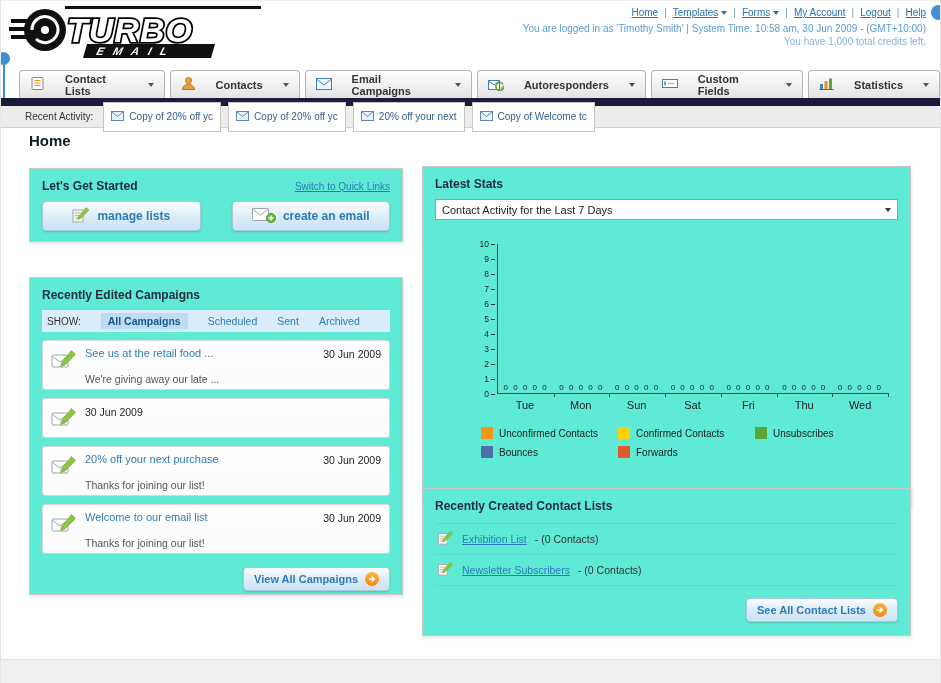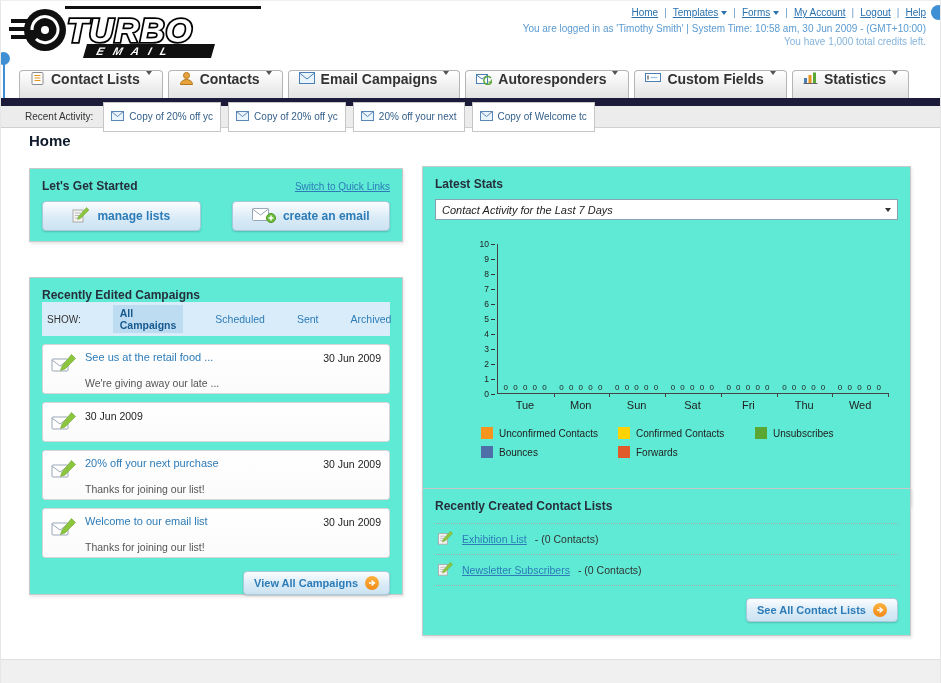--- a/index.html
+++ b/index.html
@@ -16,23 +16,23 @@
 
   .top-links { position:absolute; top:6px; right:14px; font-size:10px; display:flex; align-items:center; gap:6px; }
   .top-links a { color:#2a71ae; text-decoration:underline; cursor:pointer; display:inline-flex; align-items:center; gap:3px; }
   .sep { color:#6b9cc7; }
   .chev { width:0; height:0; border-left:3px solid transparent; border-right:3px solid transparent; border-top:4px solid #2a71ae; display:inline-block; }
   .login-info { position:absolute; top:22px; right:14px; font-size:10px; color:#5b9bd1; }
   .credits-info { position:absolute; top:35px; right:14px; font-size:10px; color:#85b4dc; }
 
   
   .tabbar { position:absolute; left:18px; top:69px; display:flex; gap:5px; z-index:2; }
-  .tab { display:flex; gap:6px; height:28px; padding:0 10px;
+  .tab { display:flex; align-items:center; gap:20px; height:28px; padding:0 10px;
          background:linear-gradient(#ffffff,#e3e3e3); border:1px solid #b5b5b5; border-bottom:none;
-         border-radius:4px 4px 0 0; font-size:14px; font-weight:bold; color:#333; cursor:pointer; }
+         border-radius:4px 4px 0 0; font-size:11px; font-weight:bold; color:#333; cursor:pointer; }
   .tab .chev { border-top-color:#555; }
   .navstrip { position:absolute; left:0; top:97px; width:100%; height:8px; background:#1c1c3a; }
 
   
   .activity { position:absolute; left:0; top:105px; width:100%; height:22px; background:#ececec;
               border-bottom:1px solid #d0d0d0; display:flex; align-items:center; padding-left:24px; gap:7px; font-size:10px; }
   .alabel { color:#333; margin-right:3px; }
   .aitem { display:flex; align-items:center; gap:5px; background:#fff; border:1px solid #c6c6c6;
            height:30px; padding:0 7px; color:#35608a; cursor:pointer; white-space:nowrap; }
 
@@ -45,39 +45,39 @@
   .get-started { left:28px; top:167px; width:374px; height:74px; }
   .panel-head { display:flex; justify-content:space-between; align-items:center; }
   .plink { font-size:10px; color:#2d7cb8; text-decoration:underline; cursor:pointer; }
   .gs-buttons { display:flex; gap:31px; justify-content:center; margin-top:8px; }
   .btn-blue { display:flex; align-items:center; justify-content:center; gap:7px;
               background:linear-gradient(#fbfdfe,#d8eaf6 60%,#cde3f2); border:1px solid #aac8de; border-radius:4px;
               color:#2d7cb8; font-weight:bold; font-size:12px; cursor:pointer; box-shadow:0 1px 2px rgba(0,0,0,0.18); }
   .gs-buttons .btn-blue { width:162px; height:30px; }
 
   .campaigns { left:28px; top:276px; width:374px; height:318px; }
-  .filterbar { background:#d9ecf9; padding:3px 5px; display:flex; align-items:center; gap:32px; font-size:10.5px; }
+  .filterbar { margin-top:8px; background:#d9ecf9; padding:3px 5px; display:flex; align-items:center; gap:20px; font-size:10.5px; }
   .show-label { color:#333; font-size:10px; }
   .filter { color:#2d7cb8; cursor:pointer; }
   .filter.selected { background:#bddcf2; color:#16598e; font-weight:bold; padding:2px 7px; }
   .citem { margin-top:8px; border:1px solid #d6d6d6; border-radius:3px; background:linear-gradient(#ffffff,#fbfbfb);
            padding:4px 8px; display:flex; gap:8px; min-height:40px; cursor:pointer; }
   .cicon { margin-top:4px; }
   .ctext { flex:1; }
   .ctitle { display:block; font-size:11px; color:#2d7cb8; cursor:pointer; margin-top:2px; }
   .csub { font-size:10.5px; color:#555; margin-top:14px; }
   .cdate { font-size:10.5px; color:#222; margin-top:3px; }
   .btn-row { display:flex; justify-content:flex-end; margin-top:13px; }
   .btn-blue.small { height:24px; font-size:11px; padding:0 10px; }
   .orange-arrow { width:14px; height:14px; border-radius:50%; background:linear-gradient(#fcb23f,#f28a18);
                   display:flex; align-items:center; justify-content:center; flex:0 0 auto; }
 
   .stats { left:421px; top:165px; width:489px; height:339px; }
   .select { margin-top:8px; height:21px; border:1px solid #89a2b8; background:#fff; display:flex; align-items:center;
-            justify-content:space-between; padding:0 6px; font-size:11px; color:#222; cursor:pointer;font-style:italic; }
+            justify-content:space-between; padding:0 6px; font-size:11px; color:#222; cursor:pointer; }
   .select .chev { border-top-color:#333; }
   .chart-wrap { position:relative; margin:24px 10px 0 42px; height:150px; }
   .y-axis { position:absolute; left:-2px; top:0; width:20px; height:150px; }
   .ytick { position:absolute; right:0; display:flex; align-items:center; gap:2px; font-size:8.5px; color:#222; height:10px; line-height:10px; }
   .ydash { width:4px; height:1px; background:#333; display:inline-block; }
   .plot { position:absolute; left:20px; top:0; right:0; bottom:0; border-left:1px solid #444; border-bottom:1px solid #444; display:flex; }
   .cgroup { flex:1; position:relative; }
   .cgroup::after { content:""; position:absolute; right:-1px; bottom:-4px; width:1px; height:4px; background:#444; }
   .zeros { position:absolute; bottom:1px; width:100%; text-align:center; font-size:8px; color:#222; letter-spacing:1.5px; white-space:nowrap; }
   .x-labels { margin:5px 10px 0 62px; display:flex; }

